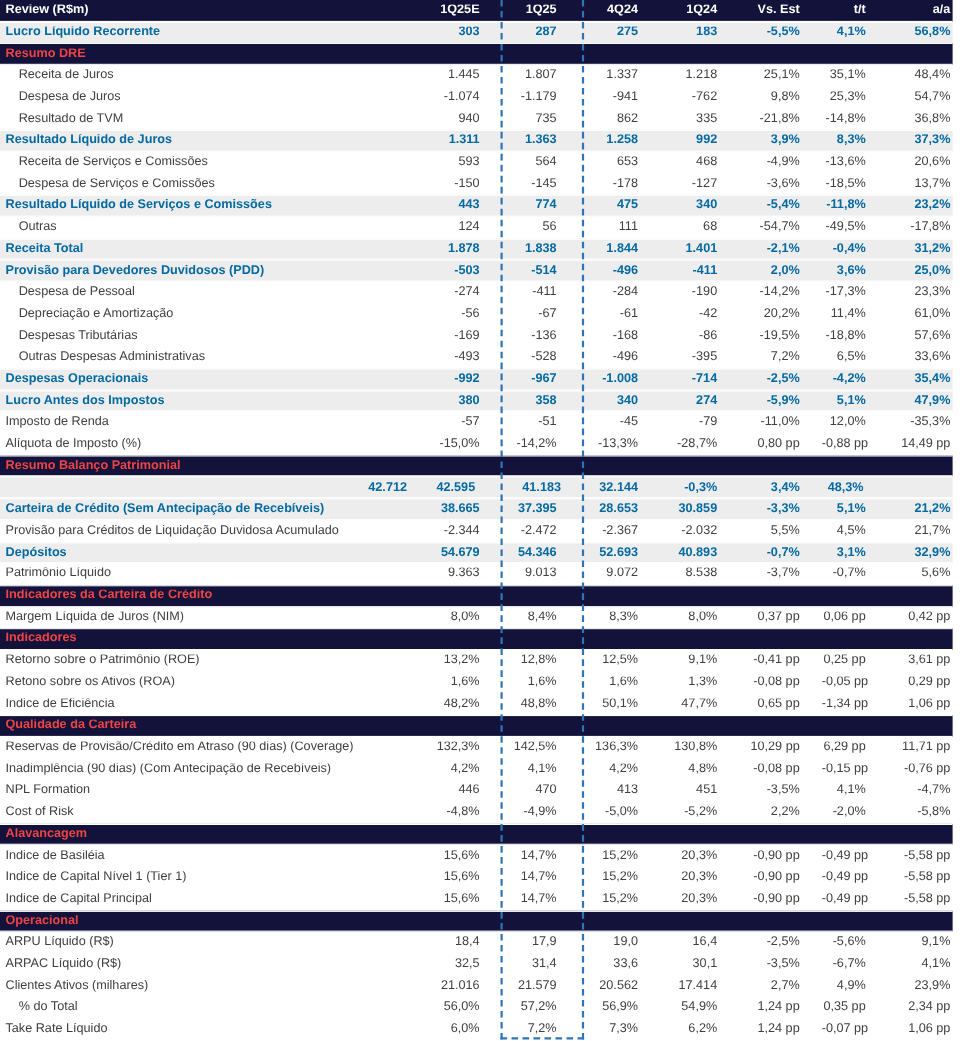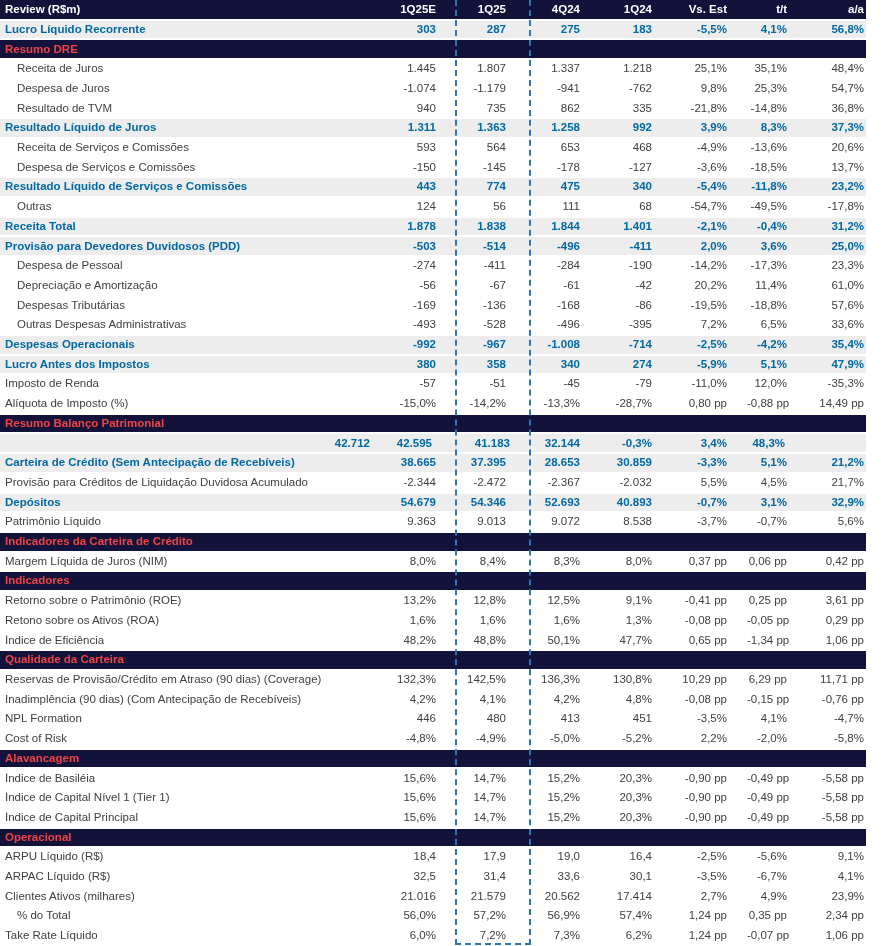--- a/index.html
+++ b/index.html
@@ -406,21 +406,21 @@
         <div class="cell num c1">4,1%</div>
         <div class="cell num c2">4,2%</div>
         <div class="cell num c3">4,8%</div>
         <div class="cell num c4">-0,08 pp</div>
         <div class="cell num c5">-0,15 pp</div>
         <div class="cell num c6">-0,76 pp</div>
       </div>
       <div class="row data">
         <div class="cell label">NPL Formation</div>
         <div class="cell num c0">446</div>
-        <div class="cell num c1">480</div>
+        <div class="cell num c1">470</div>
         <div class="cell num c2">413</div>
         <div class="cell num c3">451</div>
         <div class="cell num c4">-3,5%</div>
         <div class="cell num c5">4,1%</div>
         <div class="cell num c6">-4,7%</div>
       </div>
       <div class="row data">
         <div class="cell label">Cost of Risk</div>
         <div class="cell num c0">-4,8%</div>
         <div class="cell num c1">-4,9%</div>
@@ -494,21 +494,21 @@
         <div class="cell num c3">17.414</div>
         <div class="cell num c4">2,7%</div>
         <div class="cell num c5">4,9%</div>
         <div class="cell num c6">23,9%</div>
       </div>
       <div class="row data">
         <div class="cell label indent">% do Total</div>
         <div class="cell num c0">56,0%</div>
         <div class="cell num c1">57,2%</div>
         <div class="cell num c2">56,9%</div>
-        <div class="cell num c3">57,4%</div>
+        <div class="cell num c3">54,9%</div>
         <div class="cell num c4">1,24 pp</div>
         <div class="cell num c5">0,35 pp</div>
         <div class="cell num c6">2,34 pp</div>
       </div>
       <div class="row data">
         <div class="cell label">Take Rate Líquido</div>
         <div class="cell num c0">6,0%</div>
         <div class="cell num c1">7,2%</div>
         <div class="cell num c2">7,3%</div>
         <div class="cell num c3">6,2%</div>

